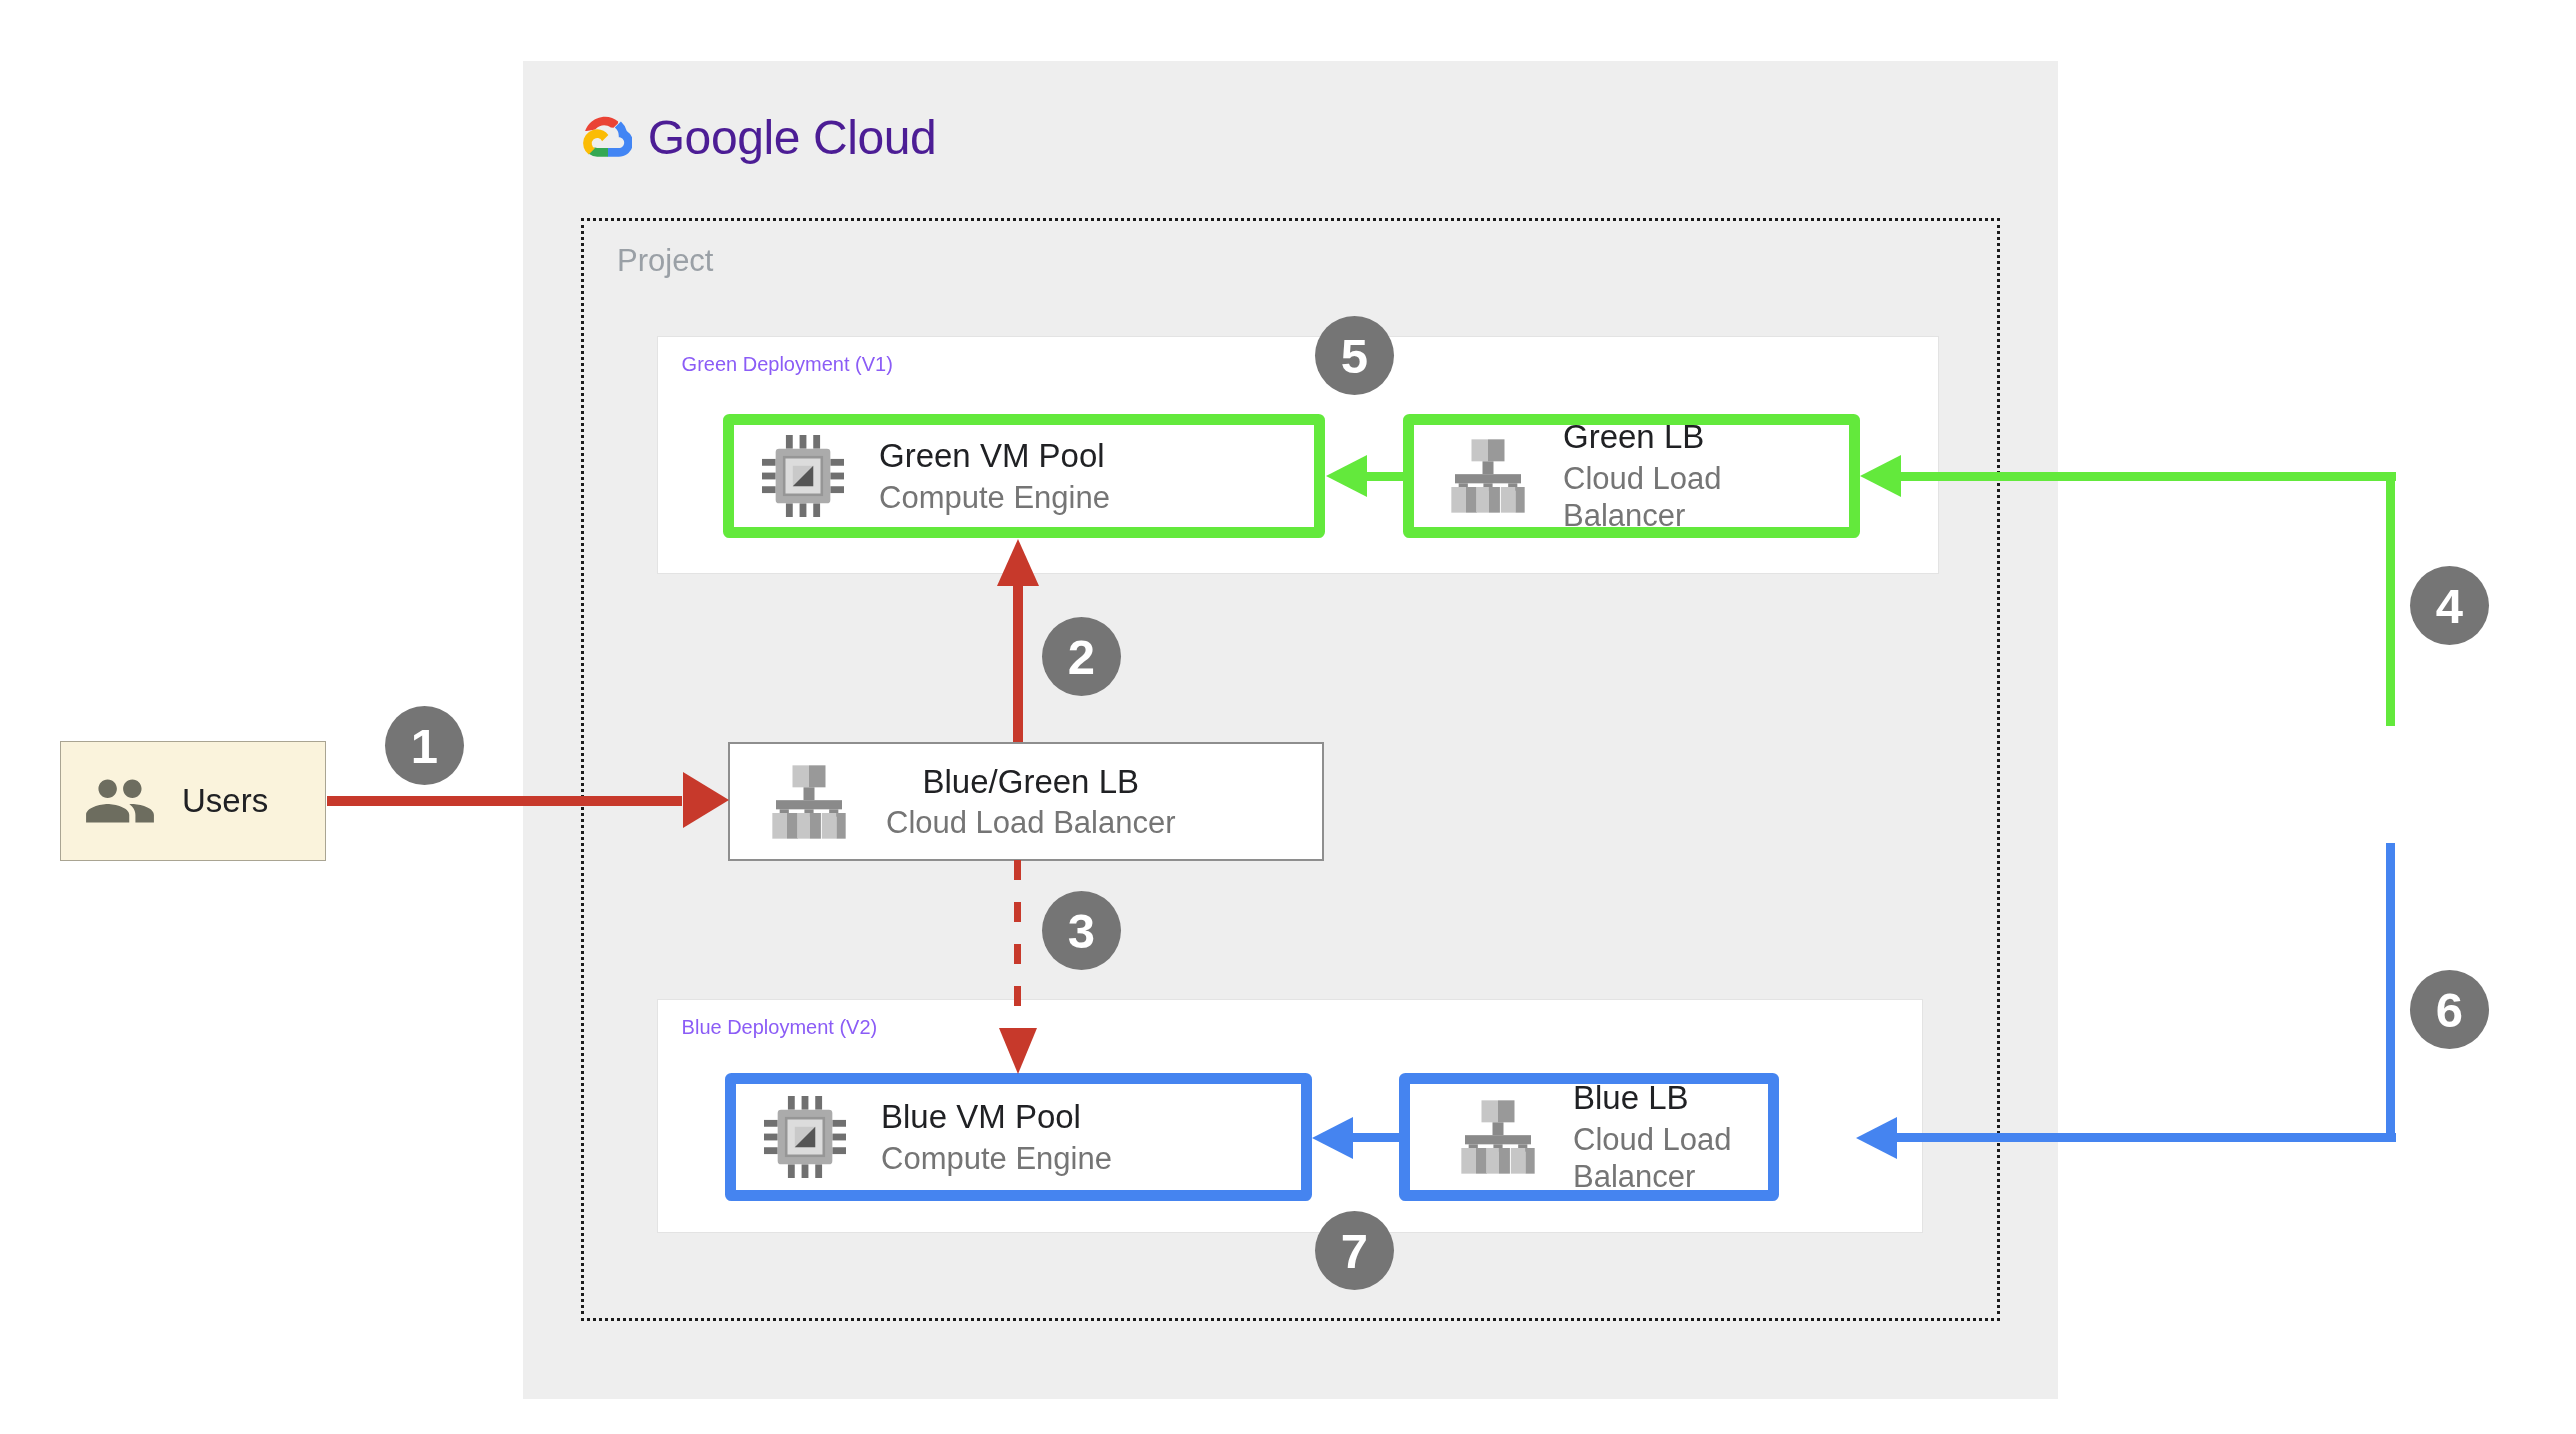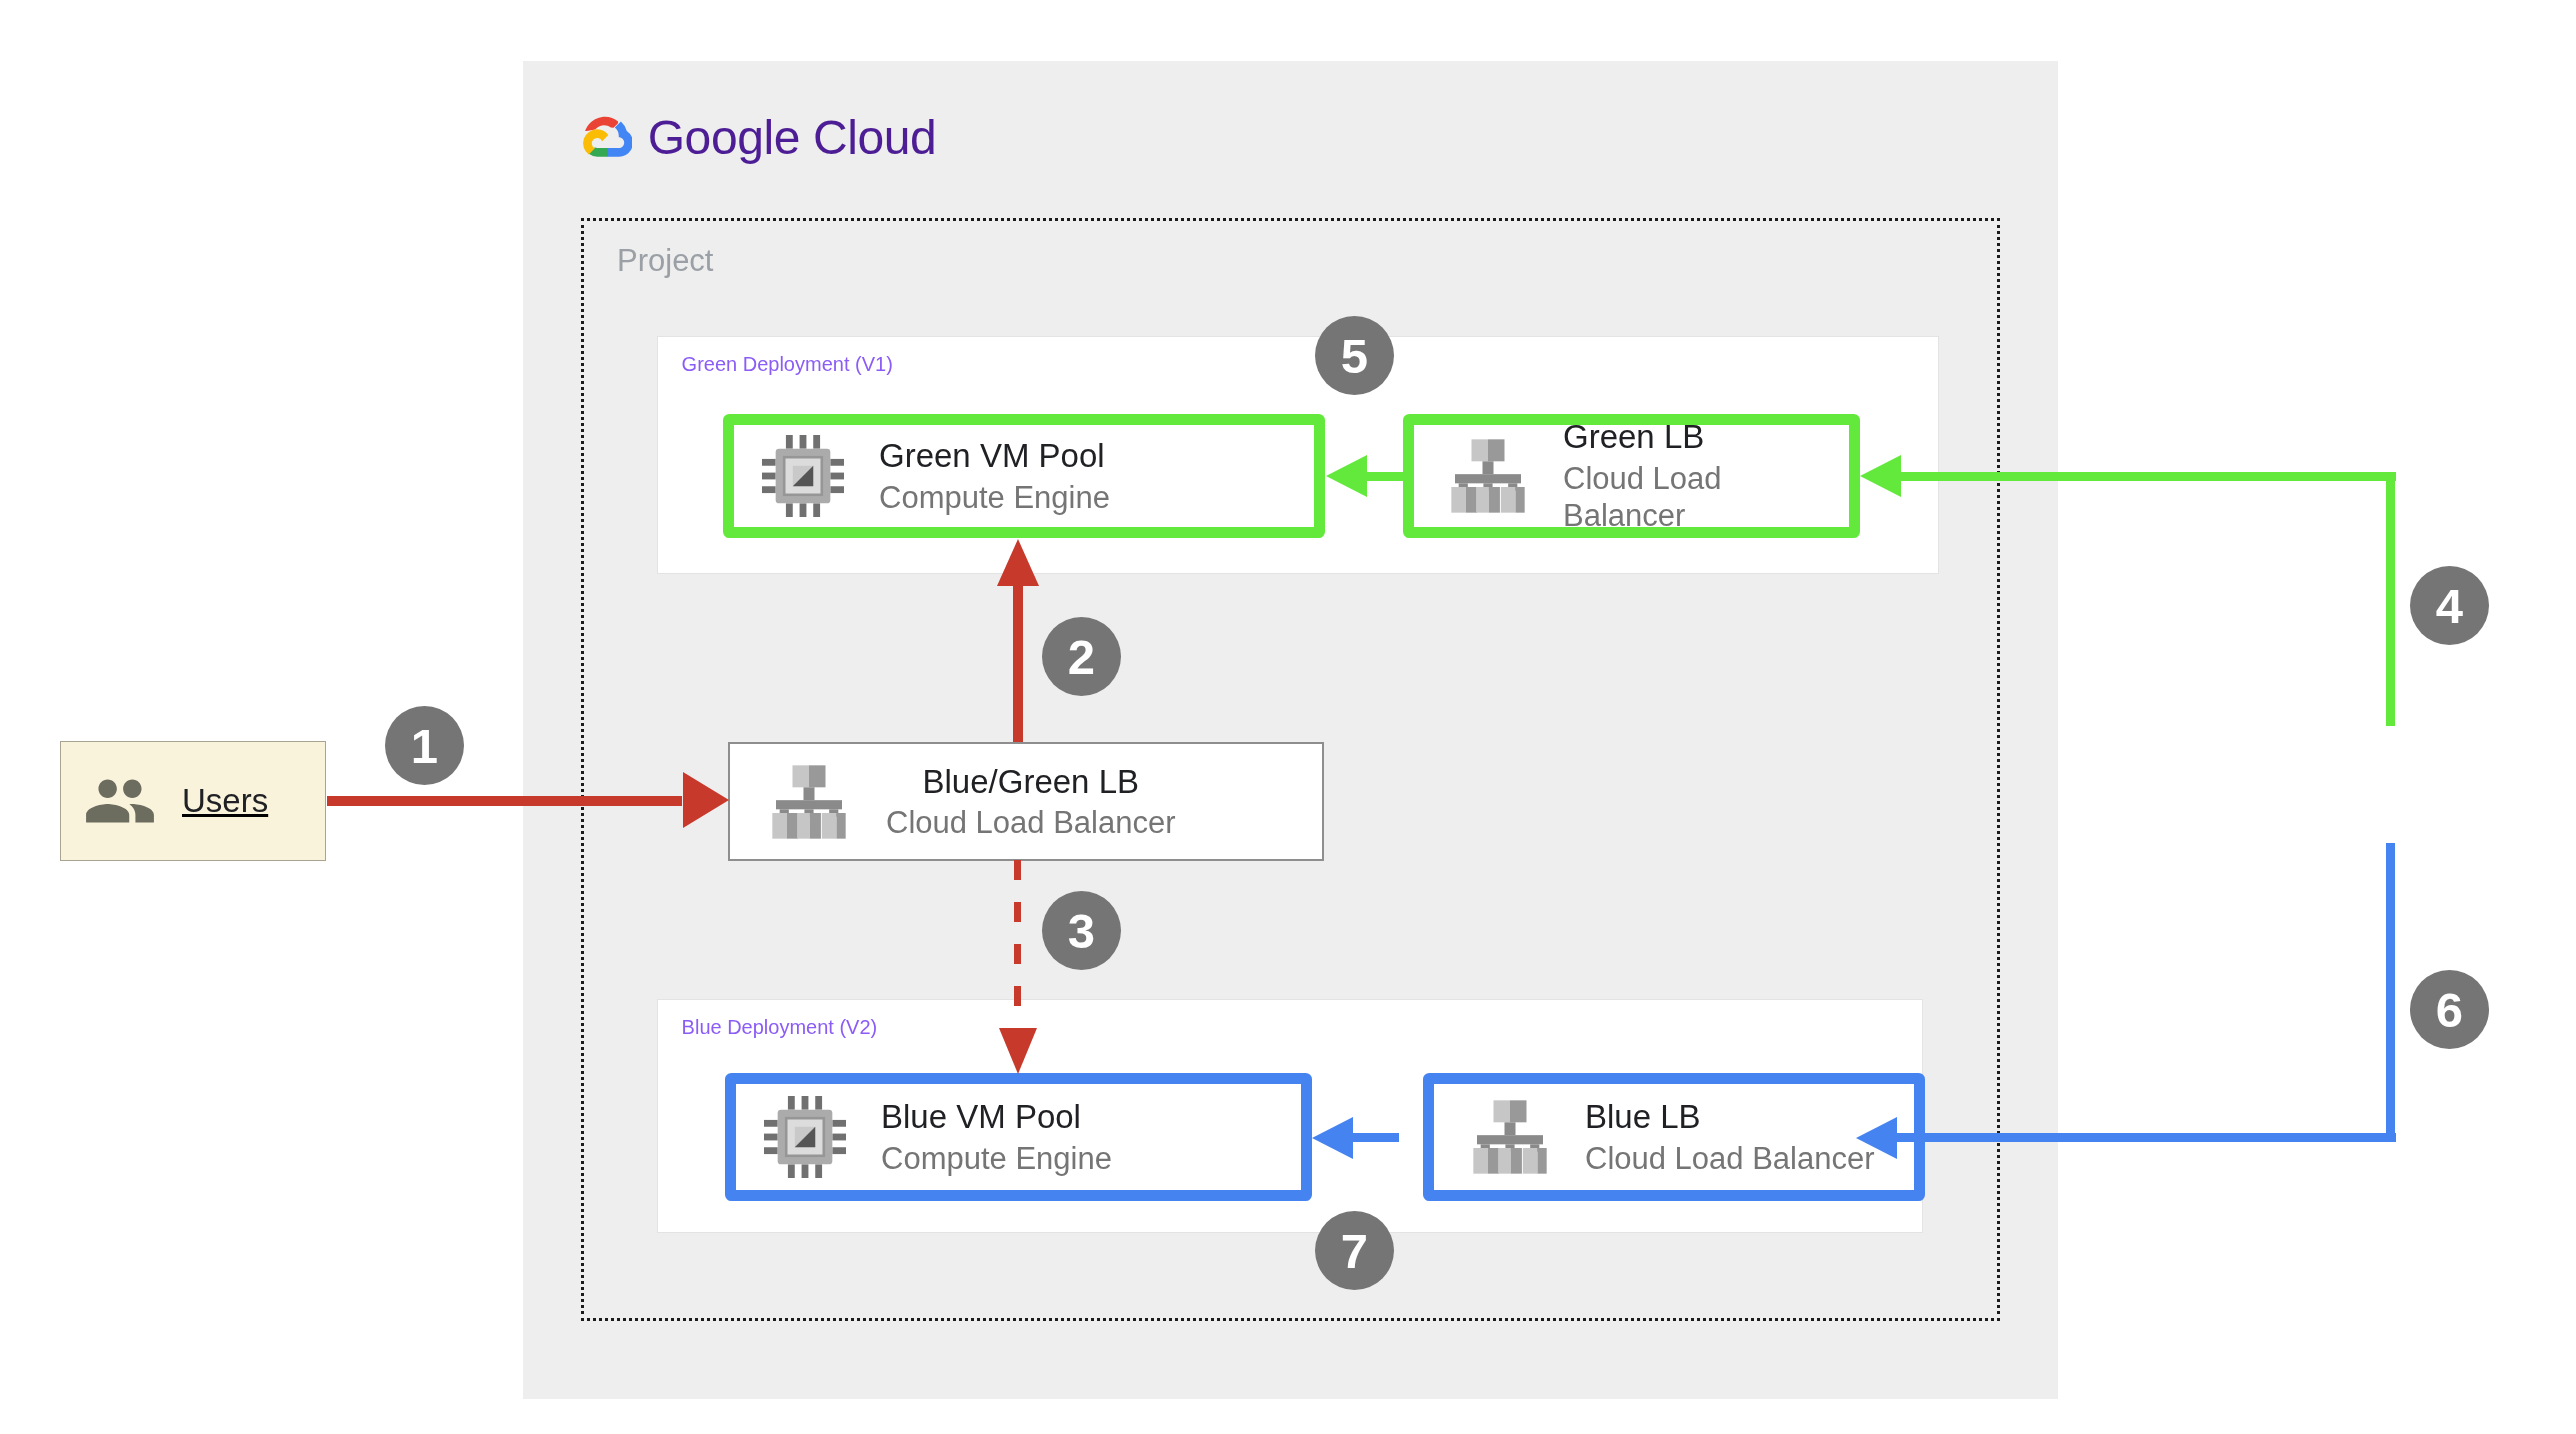--- a/index.html
+++ b/index.html
@@ -18,24 +18,24 @@
   .dep-label{position:absolute;left:23.6px;top:16px;font-size:20px;color:#8b5cf6;}
   .node{position:absolute;background:#ffffff;box-sizing:border-box;display:flex;align-items:center;z-index:3;}
   .node .icon{flex:0 0 auto;}
   .node-green{border:11px solid #63E93C;border-radius:6.3px;}
   .node-blue{border:11px solid #4584F0;border-radius:6.3px;}
   .node-neutral{border:2.4px solid #8E8E8E;}
   .n-green-vm{left:723px;top:414px;width:602px;height:124px;padding-left:28px;gap:35px;}
   .n-green-lb{left:1403px;top:414px;width:457px;height:124px;padding-left:30px;gap:31px;}
   .n-bg-lb{left:728px;top:742px;width:596px;height:119px;padding-left:35px;gap:33px;text-align:center;}
   .n-blue-vm{left:725px;top:1073px;width:587px;height:128px;padding-left:28px;gap:35px;}
-  .n-blue-lb{left:1399px;top:1073px;width:502px;height:128px;padding-left:32px;gap:31px;margin-left:24px;}
+  .n-blue-lb{left:1399px;top:1073px;width:380px;height:128px;padding-left:44px;gap:31px;}
   .node-title{font-size:33px;color:#202124;line-height:1.2;}
   .node-sub{font-size:31px;color:#757575;line-height:1.2;margin-top:3.1px;}
-  .actor{position:absolute;background:#FAF3DC;border:1.6px solid #A9A492;box-sizing:border-box;display:flex;align-items:center;z-index:3;text-decoration:underline;}
+  .actor{position:absolute;background:#FAF3DC;border:1.6px solid #A9A492;box-sizing:border-box;display:flex;align-items:center;z-index:3;}
   .a-users{left:60px;top:741px;width:266px;height:120px;padding-left:22px;gap:25px;}
   .a-qadev{left:2247px;top:726px;width:285px;height:117px;padding-left:23.6px;gap:31px;}
   .actor-label{font-size:33px;color:#202124;}
   .badge{position:absolute;width:79px;height:79px;border-radius:50%;background:#757575;color:#ffffff;
     font-size:49px;font-weight:700;display:flex;align-items:center;justify-content:center;z-index:6;}
   .shaft{position:absolute;z-index:5;}
   .red{background:#C7392B;}
   .greenline{background:#63E93C;}
   .blueline{background:#4584F0;}
   .head{position:absolute;width:0;height:0;z-index:5;}

